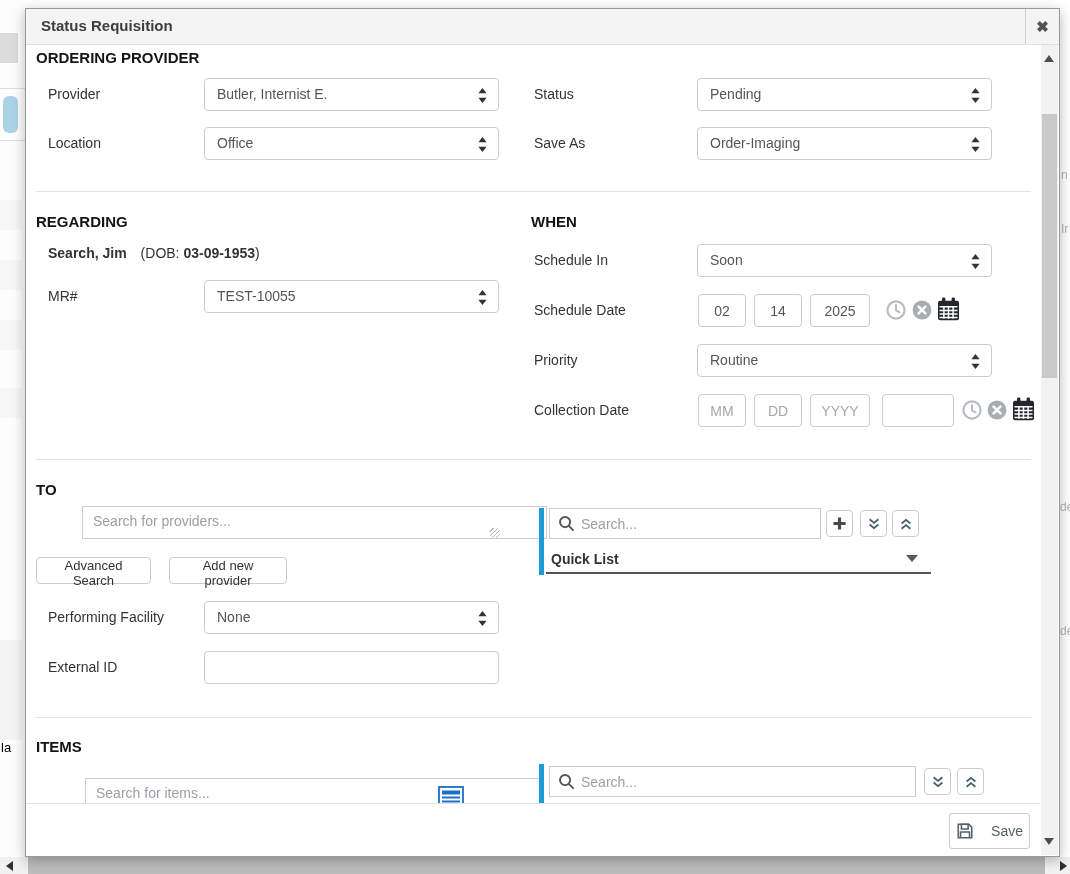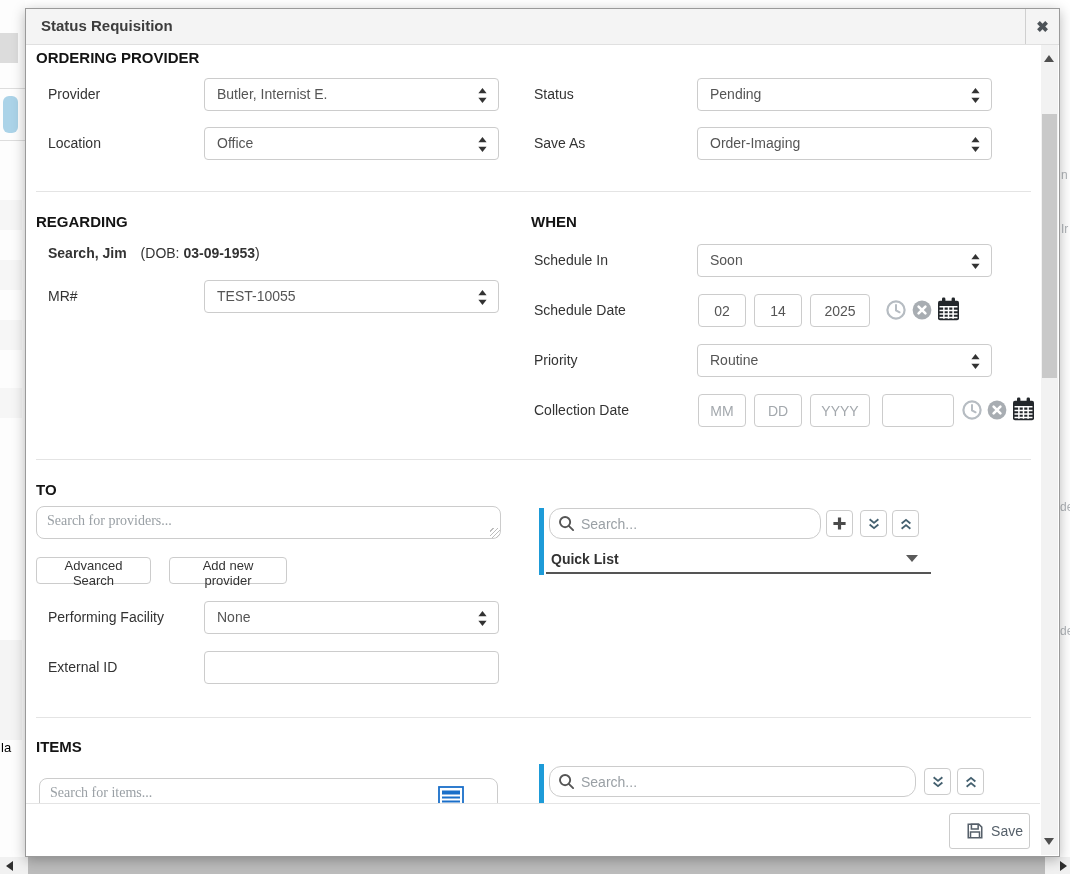--- a/index.html
+++ b/index.html
@@ -38,50 +38,50 @@
   
   .dinp{position:absolute;height:33px;border:1px solid #ccc;border-radius:4px;box-sizing:border-box;
     text-align:center;font-size:14px;color:#555;font-family:inherit;padding:0;background:#fff;}
   .dinp::placeholder{color:#a3a8ad;}
   .ti{position:absolute;height:33px;border:1px solid #ccc;border-radius:4px;box-sizing:border-box;
     font-size:14px;color:#555;font-family:inherit;padding:0 10px;background:#fff;}
 
   .icn{position:absolute;cursor:pointer;line-height:0;}
 
   
-  .searchbox{position:absolute;height:31px;border:1px solid #ccc;border-radius:12px;background:#fff;box-sizing:border-box;}
+  .searchbox{position:absolute;height:31px;border:1px solid #ccc;border-radius:0;background:#fff;box-sizing:border-box;}
   .searchbox .mag{position:absolute;left:8px;top:6px;line-height:0;}
   .searchbox input{position:absolute;left:31px;top:2px;right:4px;height:25px;border:0;outline:0;
     font-size:14px;color:#555;font-family:inherit;background:transparent;padding:0;}
   .searchbox input::placeholder{color:#9aa0a5;}
 
   .sqbtn{position:absolute;width:27px;height:27px;border:1px solid #ccc;border-radius:4px;background:#fff;
     box-sizing:border-box;display:flex;align-items:center;justify-content:center;cursor:pointer;padding:0;line-height:0;}
   .btn{position:absolute;height:27px;border:1px solid #ccc;border-radius:4px;background:#fff;
     font-size:13px;color:#333;font-family:inherit;cursor:pointer;padding:0 20px;}
   .bluebar{position:absolute;width:5px;background:#1d9bd8;}
   .ql-label{position:absolute;font-size:14px;font-weight:bold;color:#333;cursor:pointer;}
   .ql-caret{position:absolute;width:0;height:0;border-left:6px solid transparent;border-right:6px solid transparent;
     border-top:7px solid #5a5a5a;cursor:pointer;}
   .ql-line{position:absolute;height:2px;background:#555;}
 
-  textarea.ta{position:absolute;border:1px solid #ccc;border-radius:8px;resize:none;font-family:Liberation Serif, serif;
-    font-size:14px;color:#555;padding:6px 10px;box-sizing:border-box;outline:none;}
+  textarea.ta{position:absolute;border:1px solid #ccc;border-radius:0;resize:none;font-family:Liberation Sans, sans-serif;
+    font-size:14px;color:#555;padding:6px 10px;box-sizing:border-box;outline:none;margin-left:46px;}
   textarea.ta::placeholder{color:#9aa0a5;}
   .ta-handle{position:absolute;width:10px;height:10px;cursor:nwse-resize;
     background:repeating-linear-gradient(135deg,transparent 0 2px,#bdbdbd 2px 3px);}
 
   .patient-line{position:absolute;font-size:14px;color:#333;}
   .patient-line .pname{font-weight:bold;margin-right:14px;}
   .patient-line .pdob b{font-weight:bold;}
 
   .modal-footer{position:absolute;left:0;right:19px;bottom:0;height:52px;background:#fff;border-top:1px solid #e4e4e4;}
   .save-btn{position:absolute;right:10px;top:9px;width:81px;height:36px;border:1px solid #ccc;border-radius:3px;
     background:#fff;font-size:14px;color:#56606a;font-family:inherit;cursor:pointer;
-    display:flex;align-items:center;justify-content:flex-end;gap:7px;}
+    display:flex;align-items:center;justify-content:space-between;gap:7px;}
 
   
   .vscroll{position:absolute;top:0;right:1px;width:17px;bottom:1px;background:#f2f2f2;}
   .vthumb{position:absolute;left:1px;right:1px;top:69px;height:264px;background:#c9c9c9;cursor:pointer;}
   .varr{position:absolute;left:3px;width:0;height:0;border-left:5.5px solid transparent;border-right:5.5px solid transparent;cursor:pointer;}
   .varr.up{top:10px;border-bottom:7px solid #4f4f4f;}
   .varr.down{bottom:10px;border-top:7px solid #4f4f4f;}
 </style>
 </head>
 <body>

